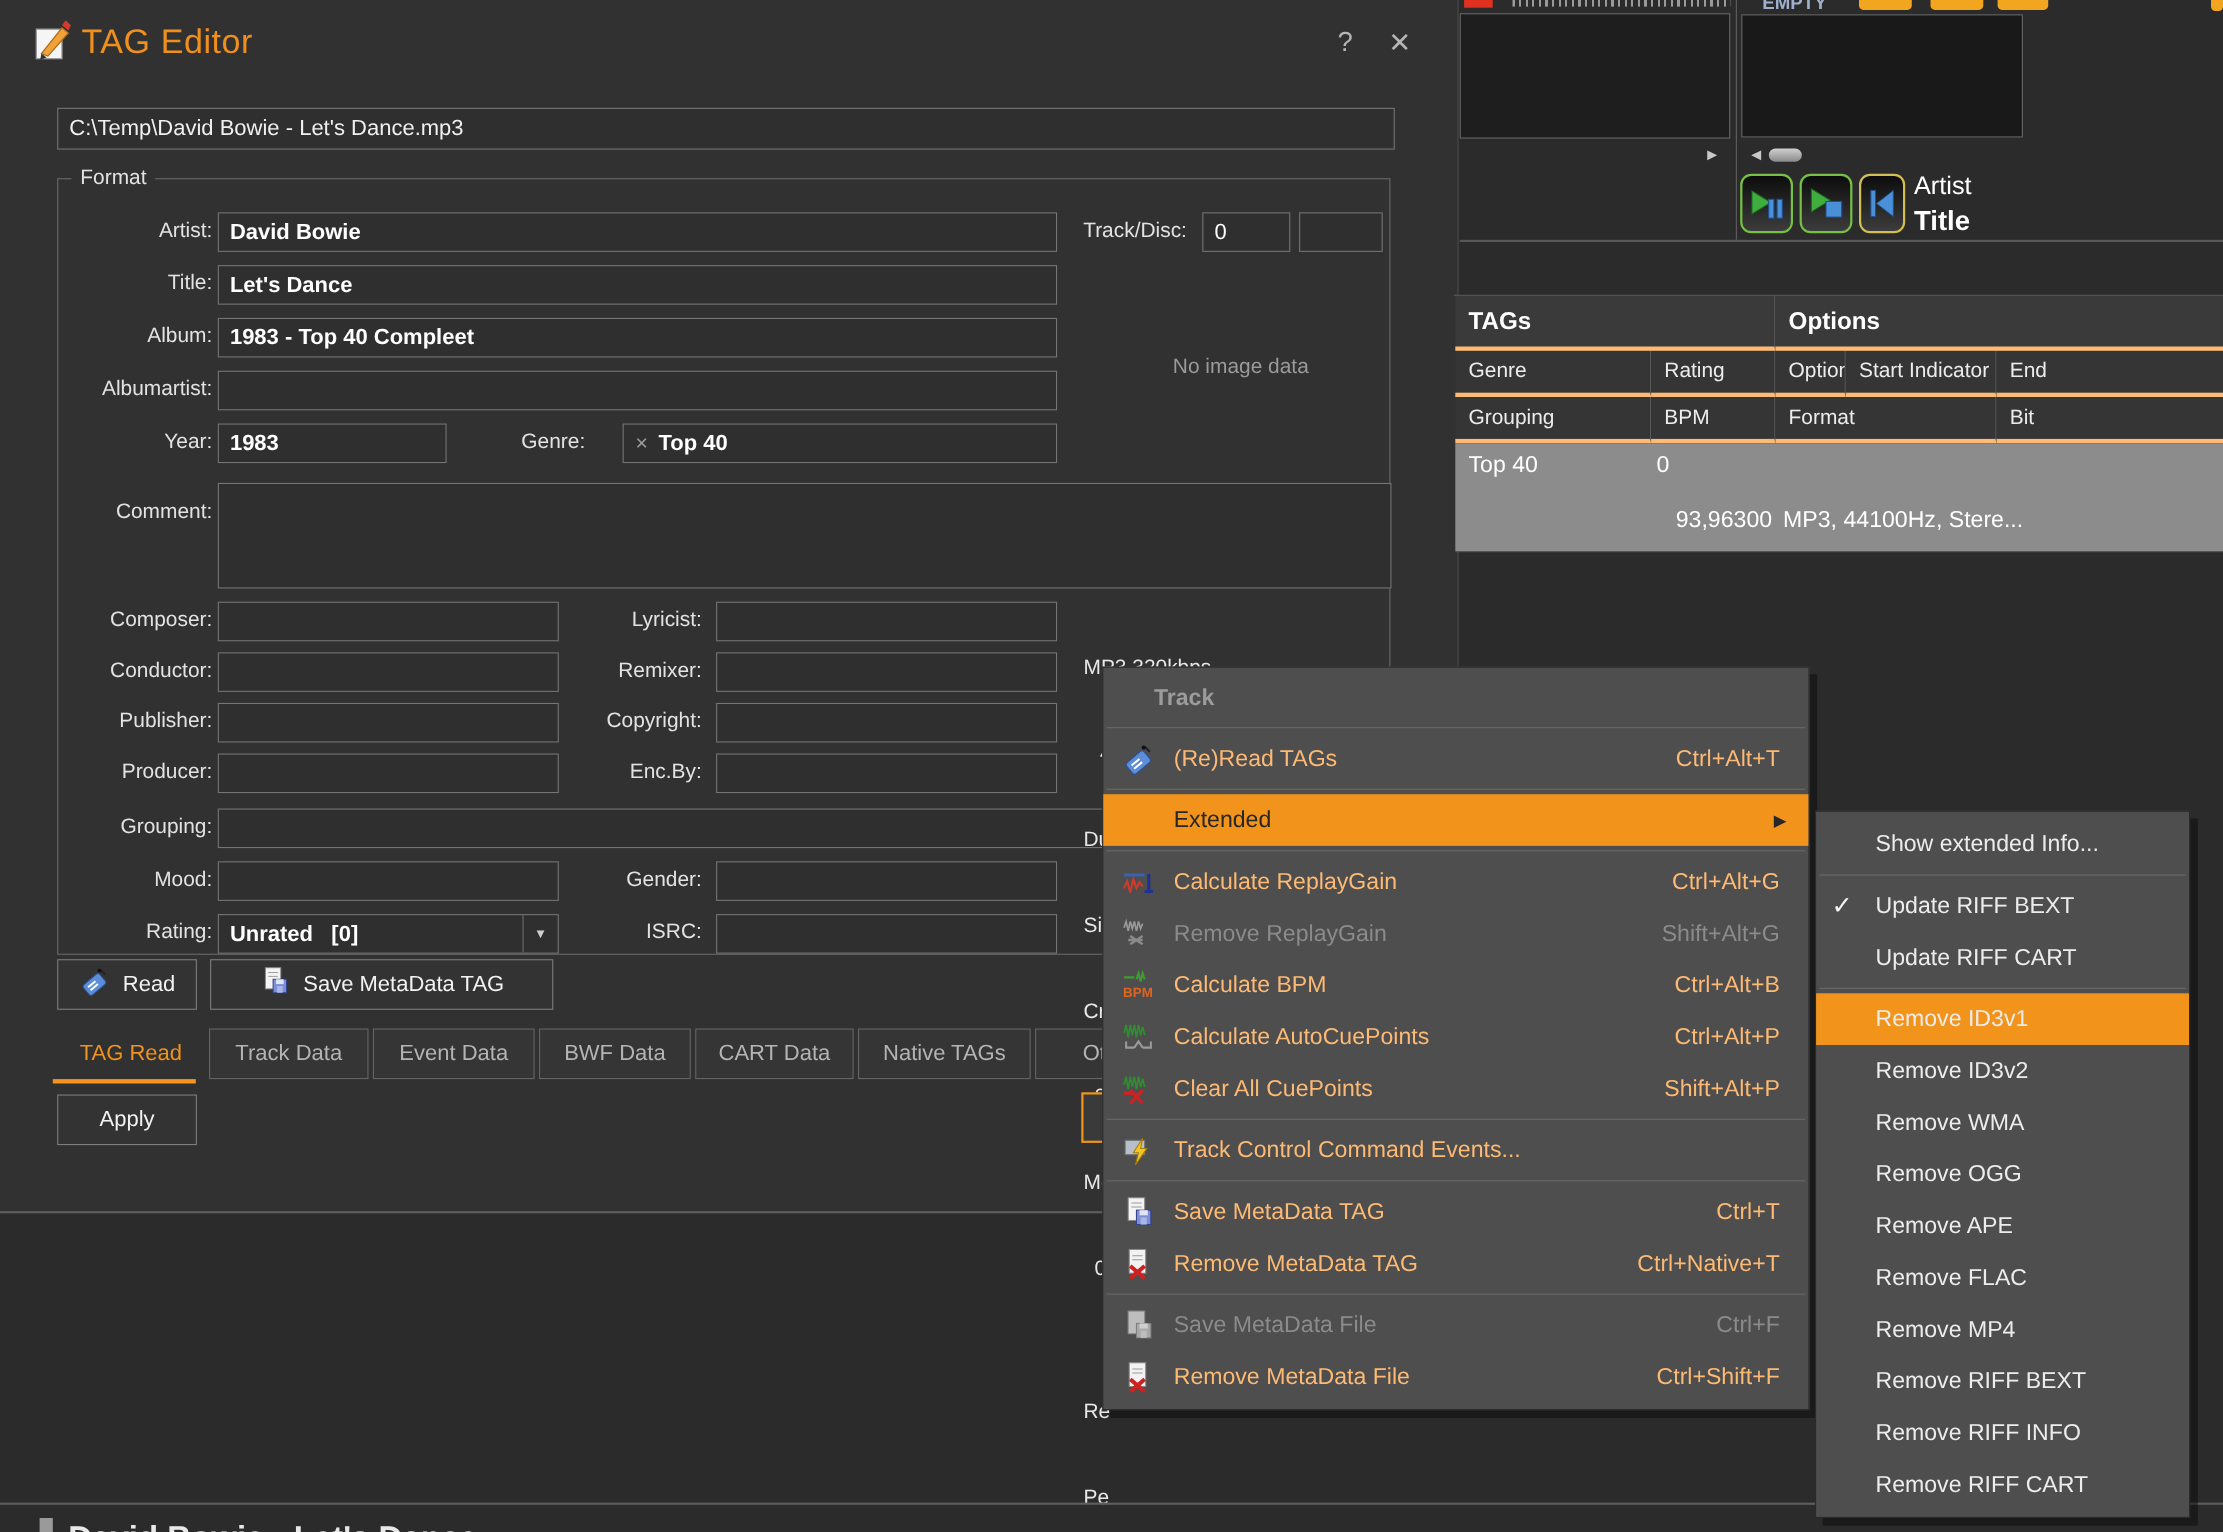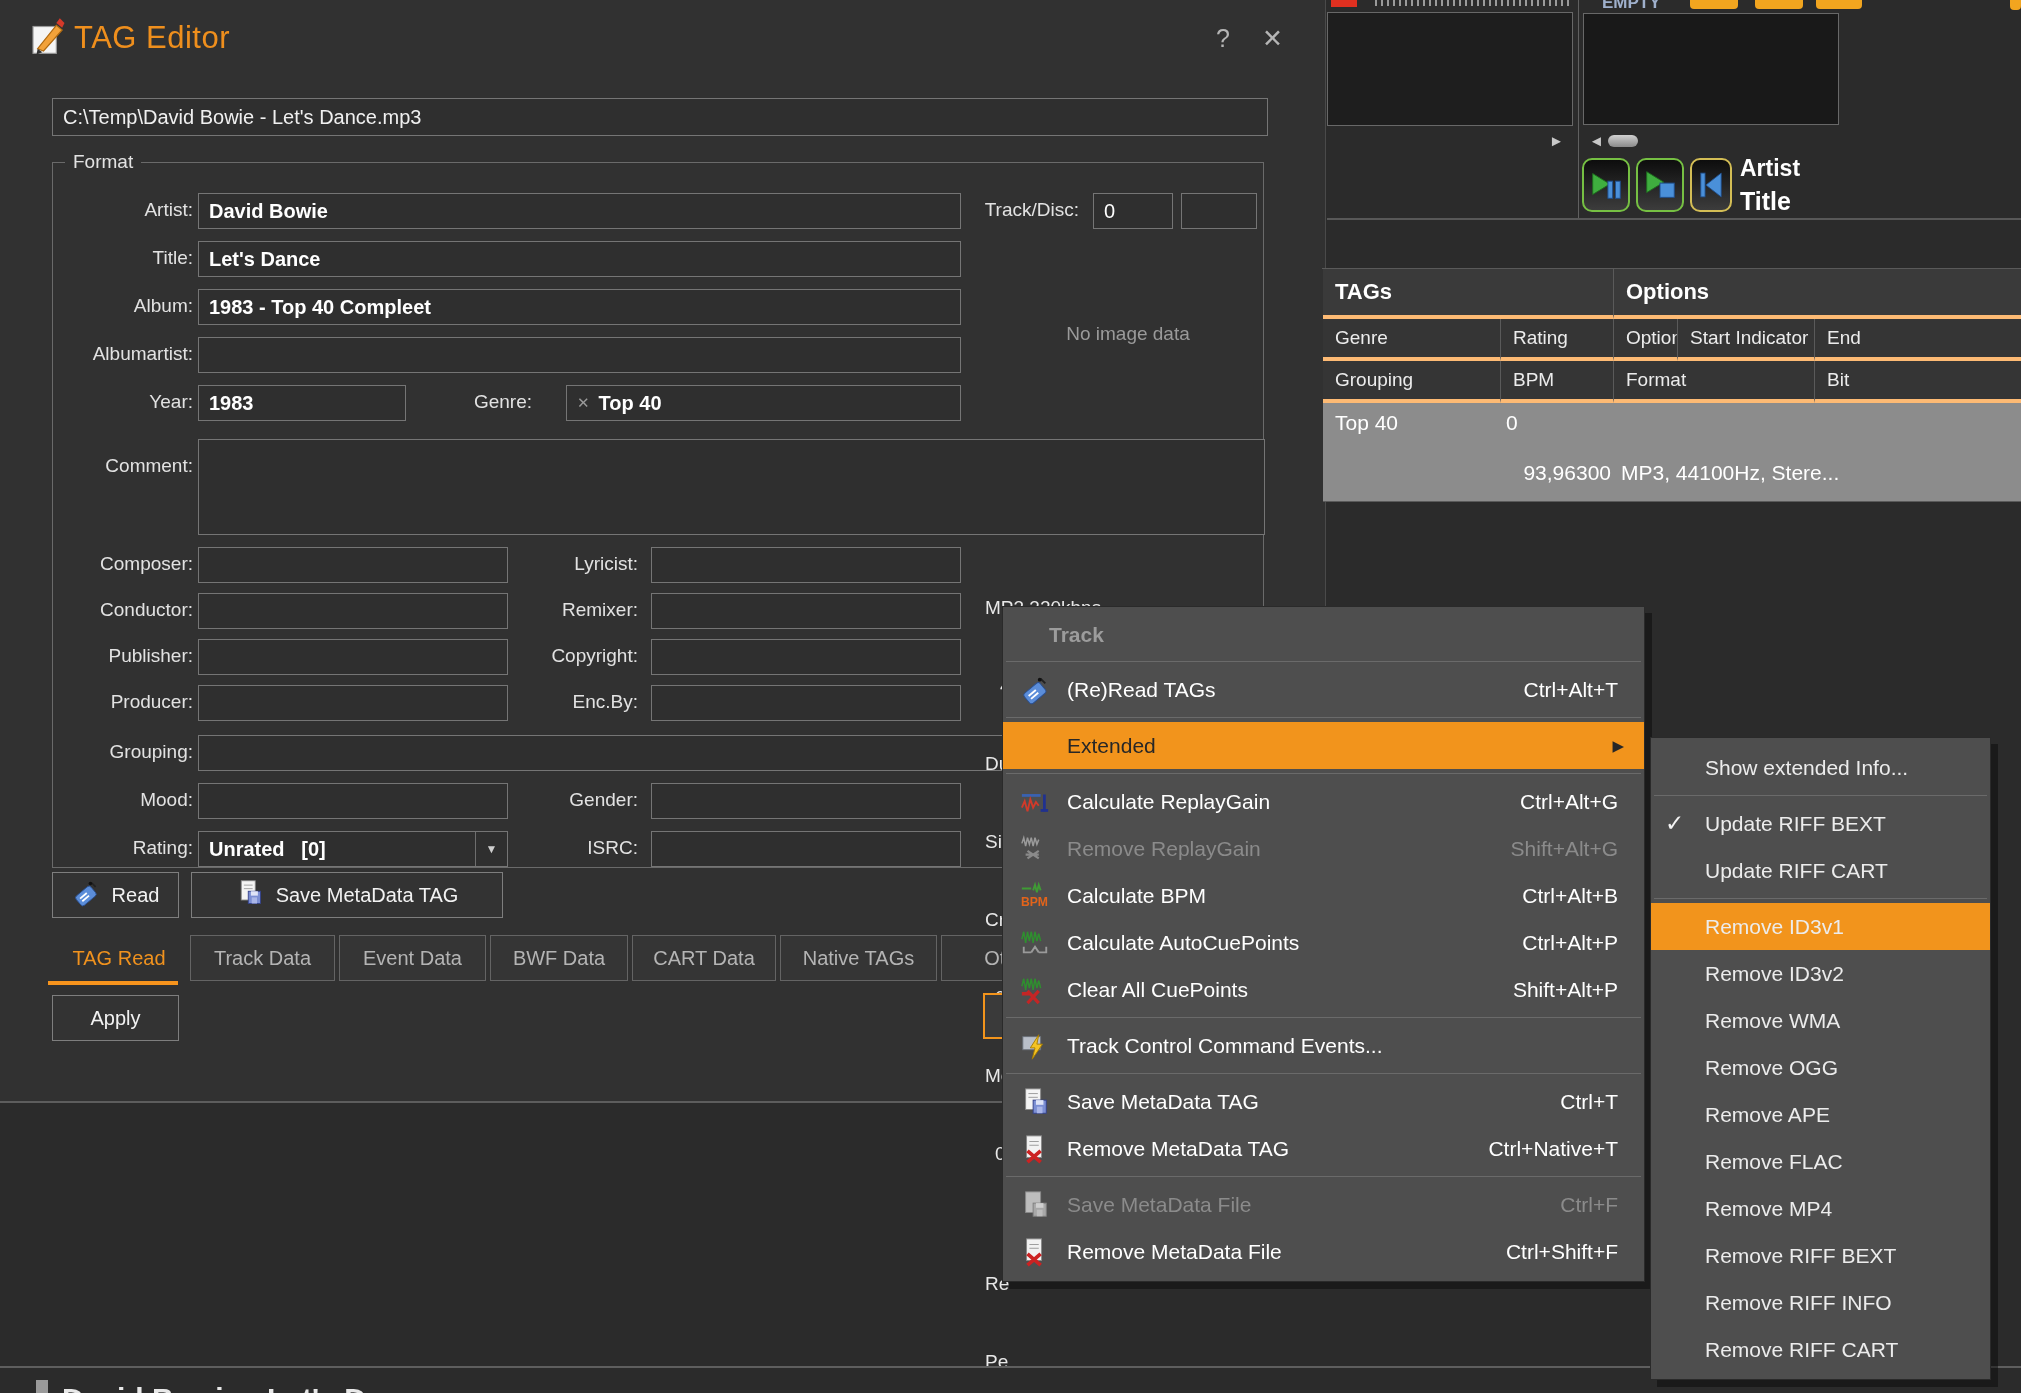--- a/index.html
+++ b/index.html
@@ -41,21 +41,21 @@
   .tcell{border-right:1px solid #5a5a5a;border-bottom:4px solid #fdba74;background:#353535;
          display:flex;align-items:center;padding:0 12px;font-size:19px;color:#ececec;overflow:hidden;white-space:nowrap}
   .tgroup{font-weight:bold;font-size:22px;color:#fff;background:#3a3a3a}
   .trow{background:#8c8c8c;color:#ffffff;font-size:21px}
   
   .menu{background:#4e4e4e;border:1px solid #2a2a2a;box-shadow:7px 7px 0 rgba(10,10,10,.5);
         padding:6px 0;z-index:50}
   .m-header{height:44px;display:flex;align-items:center;padding:0 14px 0 46px;
             color:#9c9c9c;font-weight:bold;font-size:21px}
   .m-sep{height:1px;background:#6a6a6a;margin:4px 3px}
-  .m-item{height:47px;display:flex;align-items:center;padding:0 12px;font-size:21px;color:#ffffff}
+  .m-item{height:47px;display:flex;align-items:center;padding:0 12px;font-size:21px;color:#fdba74}
   .m-ico{width:32px;height:32px;margin:0 16px 0 4px;flex:none;display:flex;align-items:center;justify-content:center}
   .m-sc{margin-left:auto;padding-right:14px}
   .m-arrow{margin-left:auto;padding-right:8px;font-size:15px}
   .hl{background:#f2941c;color:#272727}
   .dis{color:#8b8b8b}
   .submenu{z-index:60}
   .sm-item{height:47px;display:flex;align-items:center;padding:0 14px;font-size:21px;color:#ececec}
   .sm-chk{width:40px;flex:none;font-size:23px;color:#f4f4f4}
   .clip{overflow:hidden}
 </style>
@@ -234,21 +234,21 @@
     <polygon points="6,6 24,17 6,28" fill="#3fae3f" stroke="#1d6b1d"></polygon>
     <rect x="20" y="18" width="15" height="15" fill="#4a90d9" stroke="#1f4e8c"></rect>
   </svg>
 </div>
 <div class="abs pbtn yellow" style="left:1690px;top:158px;width:42px;height:54px">
   <svg viewBox="0 0 40 40" width="34" height="34">
     <rect x="8" y="6" width="5" height="28" fill="#4a90d9" stroke="#1f4e8c"></rect>
     <polygon points="32,6 14,20 32,34" fill="#4a90d9" stroke="#1f4e8c"></polygon>
   </svg>
 </div>
-<div class="abs" style="left:1740px;top:155px;font-size:23px;font-weight:bold;color:#fff">Artist</div>
+<div class="abs" style="left:1740px;top:155px;font-size:23px;font-weight:normal;color:#fff">Artist</div>
 <div class="abs" style="left:1740px;top:187px;font-size:25px;font-weight:bold;color:#fff">Title</div>
 <div class="abs" style="left:1327px;top:218px;width:694px;height:2px;background:#585858"></div>
 
 <div class="abs" style="left:1322px;top:268px;width:699px;border-left:1px solid #5a5a5a;border-top:1px solid #5a5a5a">
   <div class="abs tcell tgroup" style="left:0;top:0;width:291px;height:50px">TAGs</div>
   <div class="abs tcell tgroup" style="left:291px;top:0;width:408px;height:50px">Options</div>
 
   <div class="abs tcell" style="left:0;top:50px;width:178px;height:42px">Genre</div>
   <div class="abs tcell" style="left:178px;top:50px;width:113px;height:42px">Rating</div>
   <div class="abs tcell" style="left:291px;top:50px;width:64px;height:42px">Options</div>

